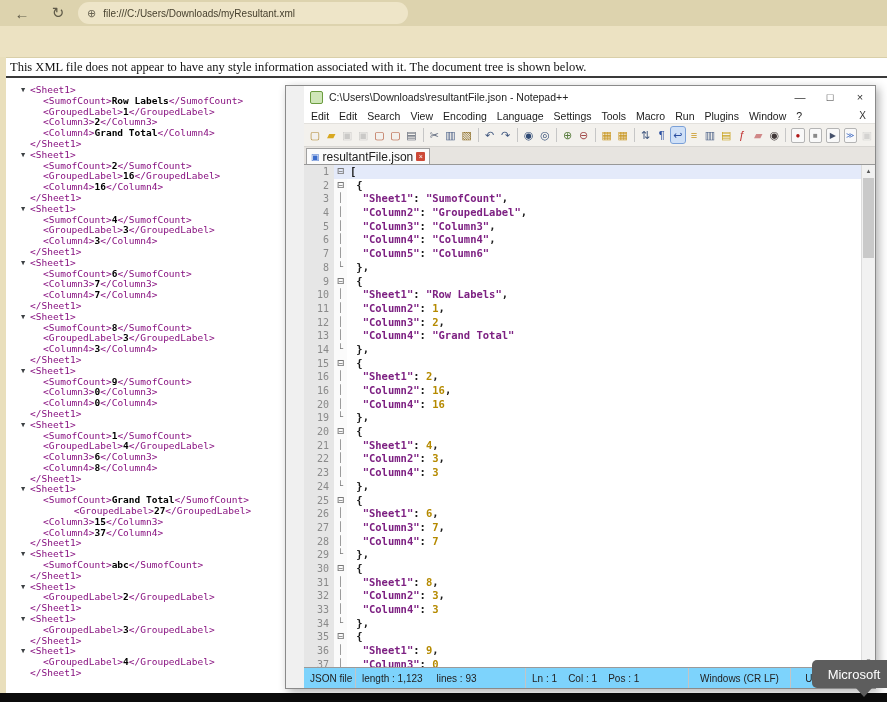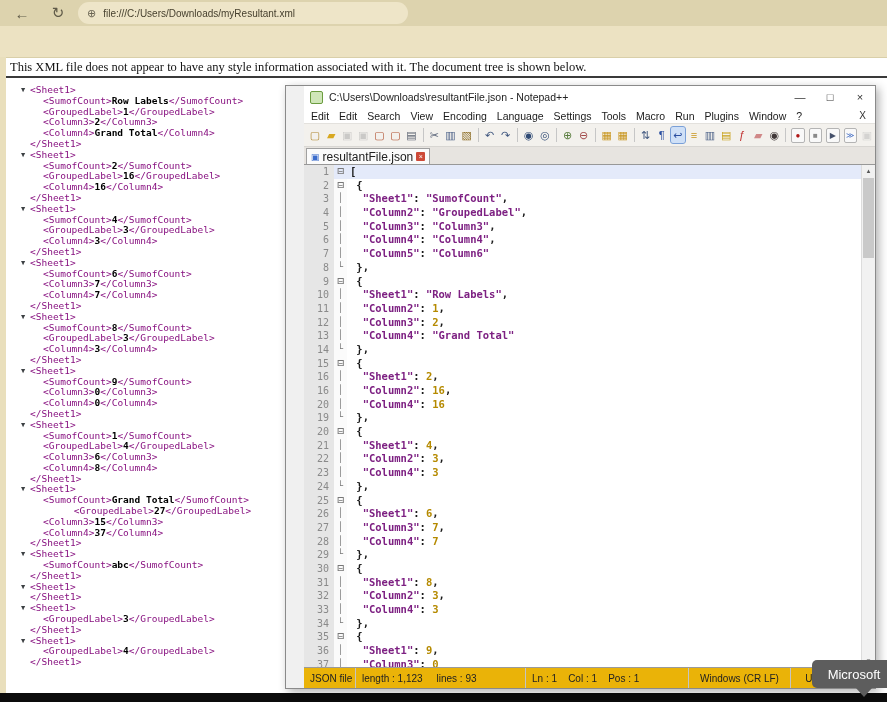--- a/index.html
+++ b/index.html
@@ -63,21 +63,21 @@
   .hl .fold,.hl .code{background:#e4eafa;}
   .tk-k,.tk-s{color:#7d2082;}
   .tk-n{color:#b58a00;}
   .tk-p{color:#1a1a1a;}
 
   .sb{position:absolute;right:0;top:0;bottom:0;width:13px;background:#f1f1f1;border-left:1px solid #dcdcdc;}
   .sb-up,.sb-dn{position:absolute;left:0;width:13px;height:12px;font-size:7px;color:#555;text-align:center;line-height:12px;}
   .sb-up{top:0}.sb-dn{bottom:0}
   .sb-thumb{position:absolute;left:1px;right:1px;top:13px;height:80px;background:#c9c9c9;}
 
-  .statusbar{height:20px;background:#eab308;border-top:1px solid #9a9a9a;display:flex;align-items:center;
+  .statusbar{height:20px;background:#7dd3fc;border-top:1px solid #9a9a9a;display:flex;align-items:center;
              font-size:10px;color:#222;flex:0 0 auto;}
   .seg{white-space:pre;padding:0 6px;height:100%;display:flex;align-items:center;border-right:1px solid #c4c4c4;box-sizing:border-box;}
   .seg-type{width:52px;}
   .seg-len{width:170px;}
   .seg-cur{flex:1;}
   .seg-eol{width:102px;justify-content:center;}
   .seg-enc{width:58px;justify-content:center;}
   .seg-end{width:26px;border-right:none;}
 
   
@@ -144,20 +144,21 @@
     <div class="x-line" style="padding-left: 13px;"><span class="x-arrow">▼</span>&lt;Sheet1&gt;</div>
     <div class="x-line" style="padding-left: 35px;">&lt;SumofCount&gt;<span class="x-val">Grand Total</span>&lt;/SumofCount&gt;</div>
     <div class="x-line" style="padding-left: 35px; text-align: center;">&lt;GroupedLabel&gt;<span class="x-val">27</span>&lt;/GroupedLabel&gt;</div>
     <div class="x-line" style="padding-left: 35px;">&lt;Column3&gt;<span class="x-val">15</span>&lt;/Column3&gt;</div>
     <div class="x-line" style="padding-left: 35px;">&lt;Column4&gt;<span class="x-val">37</span>&lt;/Column4&gt;</div>
     <div class="x-line" style="padding-left: 22px;">&lt;/Sheet1&gt;</div>
     <div class="x-line" style="padding-left: 13px;"><span class="x-arrow">▼</span>&lt;Sheet1&gt;</div>
     <div class="x-line" style="padding-left: 35px;">&lt;SumofCount&gt;<span class="x-val">abc</span>&lt;/SumofCount&gt;</div>
     <div class="x-line" style="padding-left: 22px;">&lt;/Sheet1&gt;</div>
     <div class="x-line" style="padding-left: 13px;"><span class="x-arrow">▼</span>&lt;Sheet1&gt;</div>
+    <div class="x-line" style="padding-left: 35px;">&lt;GroupedLabel&gt;<span class="x-val">2</span>&lt;/GroupedLabel&gt;</div>
     <div class="x-line" style="padding-left: 22px;">&lt;/Sheet1&gt;</div>
     <div class="x-line" style="padding-left: 13px;"><span class="x-arrow">▼</span>&lt;Sheet1&gt;</div>
     <div class="x-line" style="padding-left: 35px;">&lt;GroupedLabel&gt;<span class="x-val">3</span>&lt;/GroupedLabel&gt;</div>
     <div class="x-line" style="padding-left: 22px;">&lt;/Sheet1&gt;</div>
     <div class="x-line" style="padding-left: 13px;"><span class="x-arrow">▼</span>&lt;Sheet1&gt;</div>
     <div class="x-line" style="padding-left: 35px;">&lt;GroupedLabel&gt;<span class="x-val">4</span>&lt;/GroupedLabel&gt;</div>
     <div class="x-line" style="padding-left: 22px;">&lt;/Sheet1&gt;</div>
   </div>
 
 <div class="npp">

